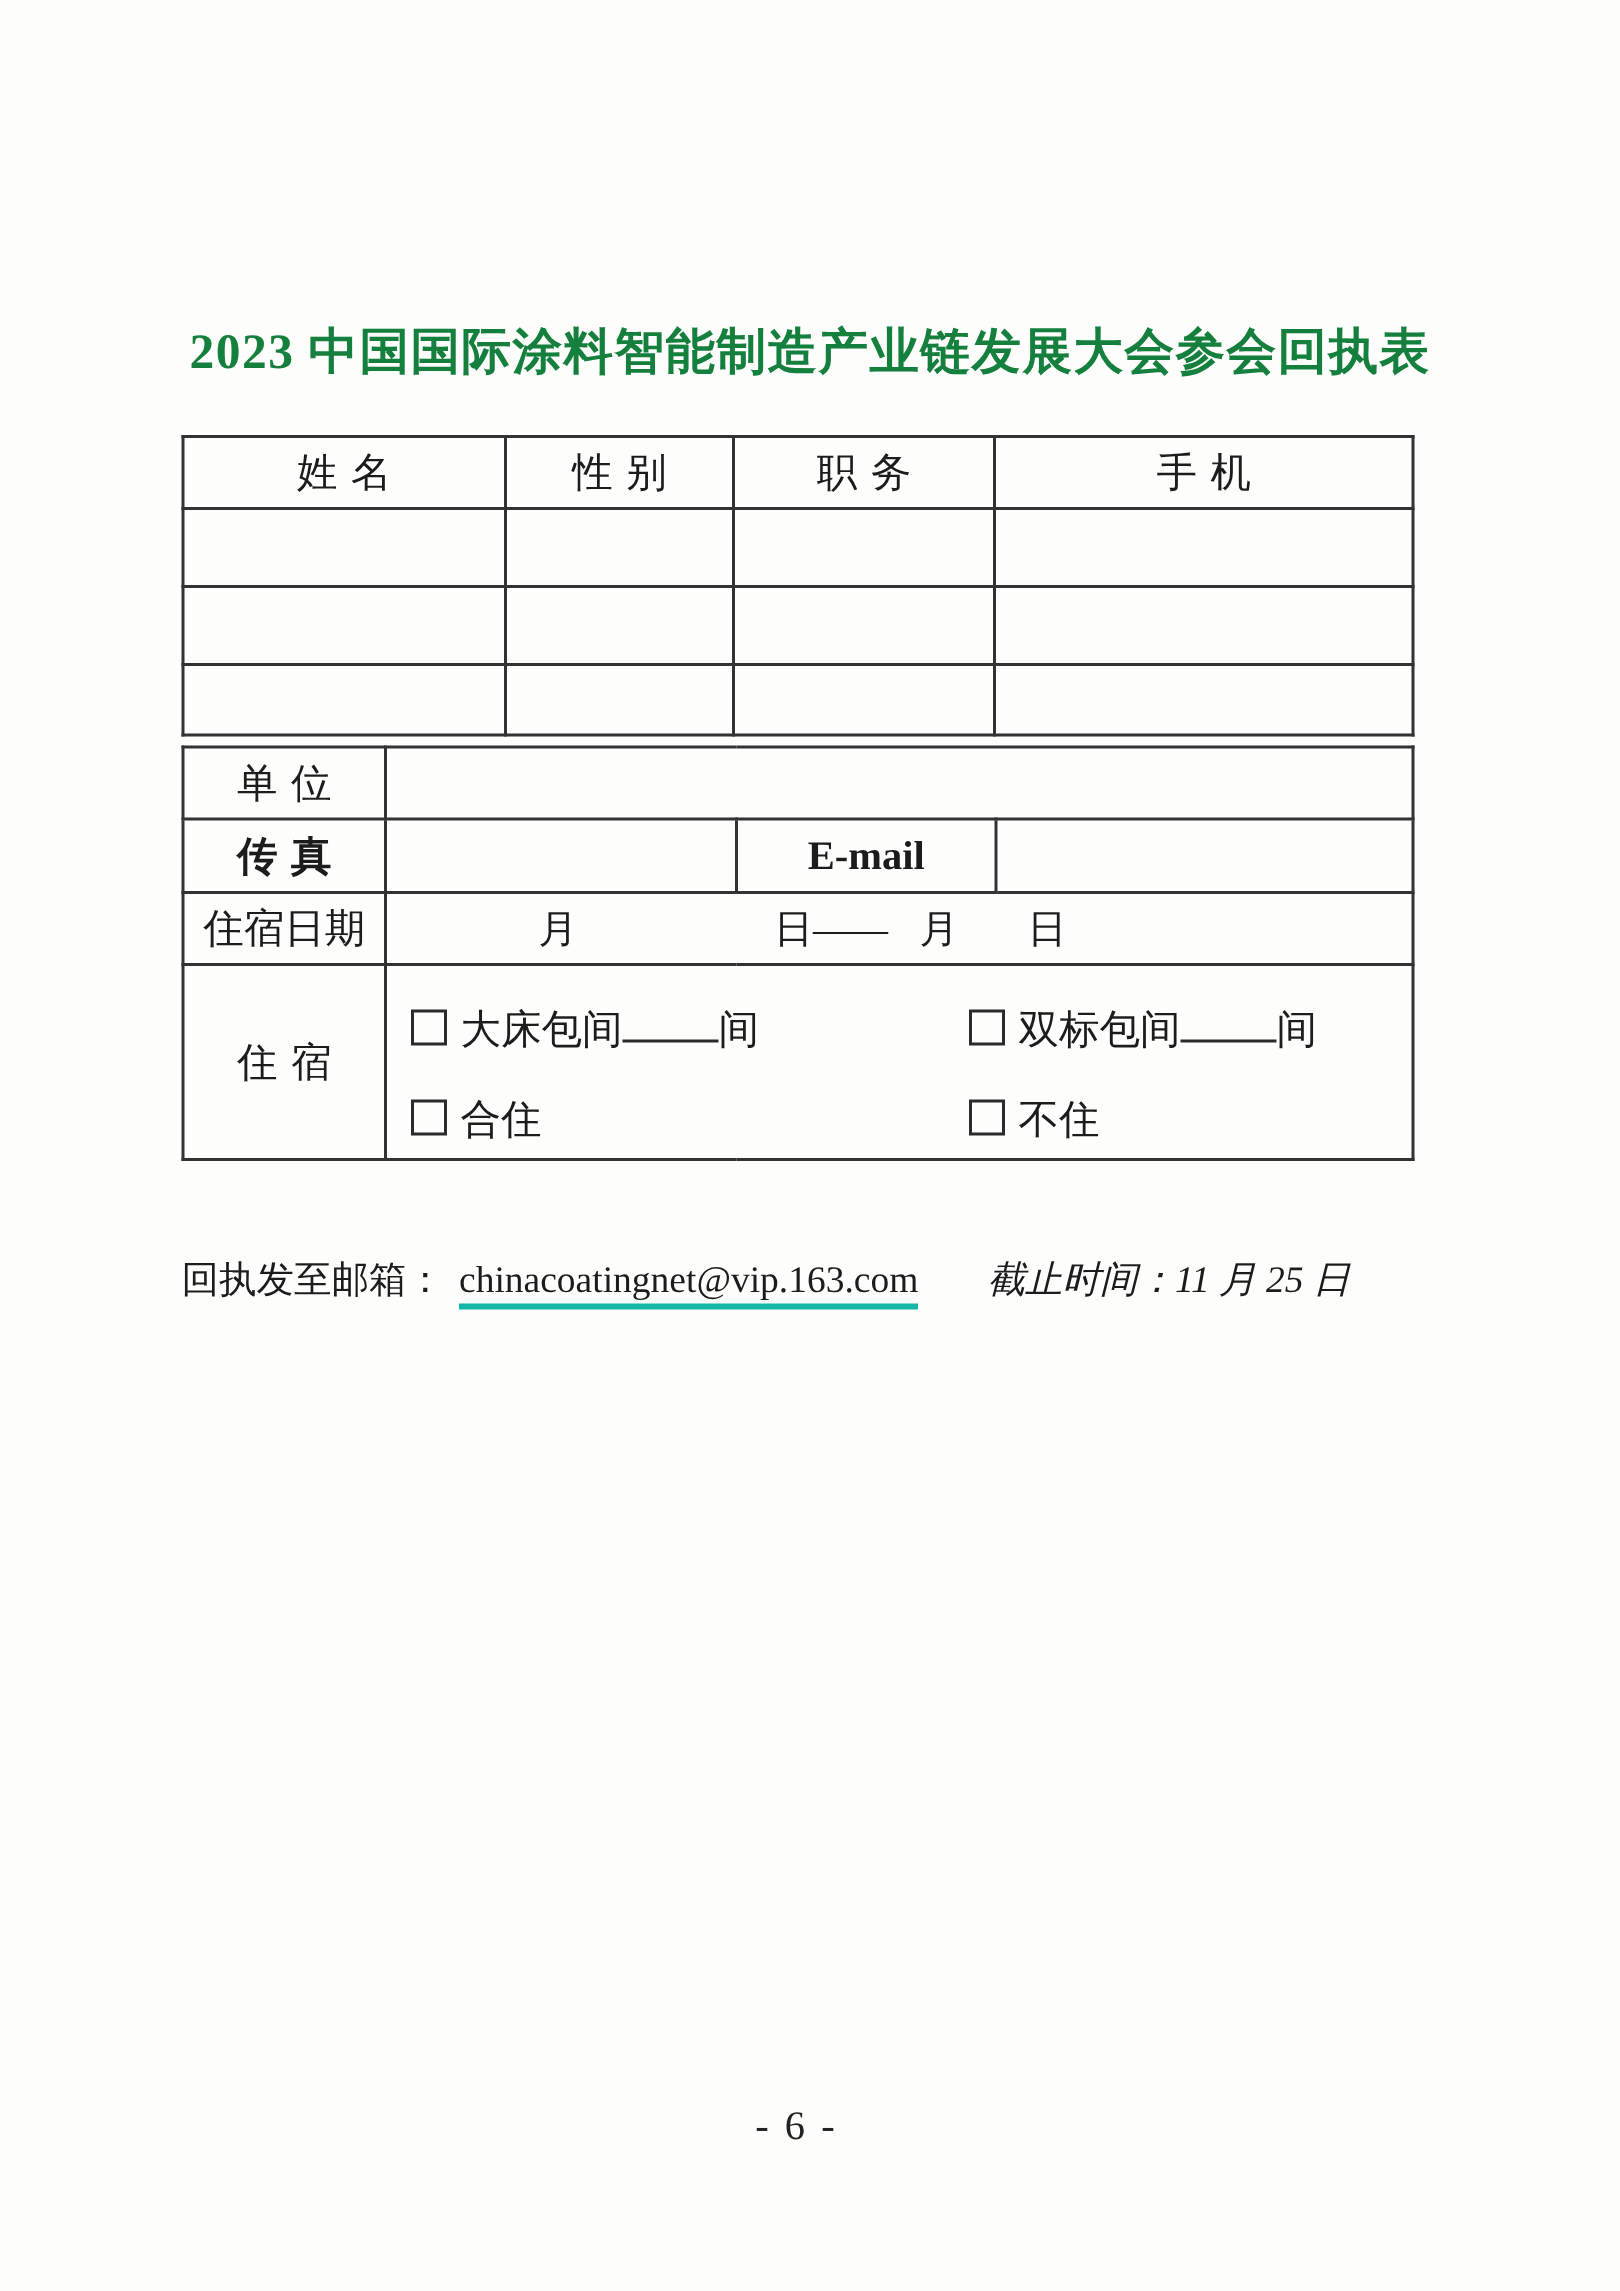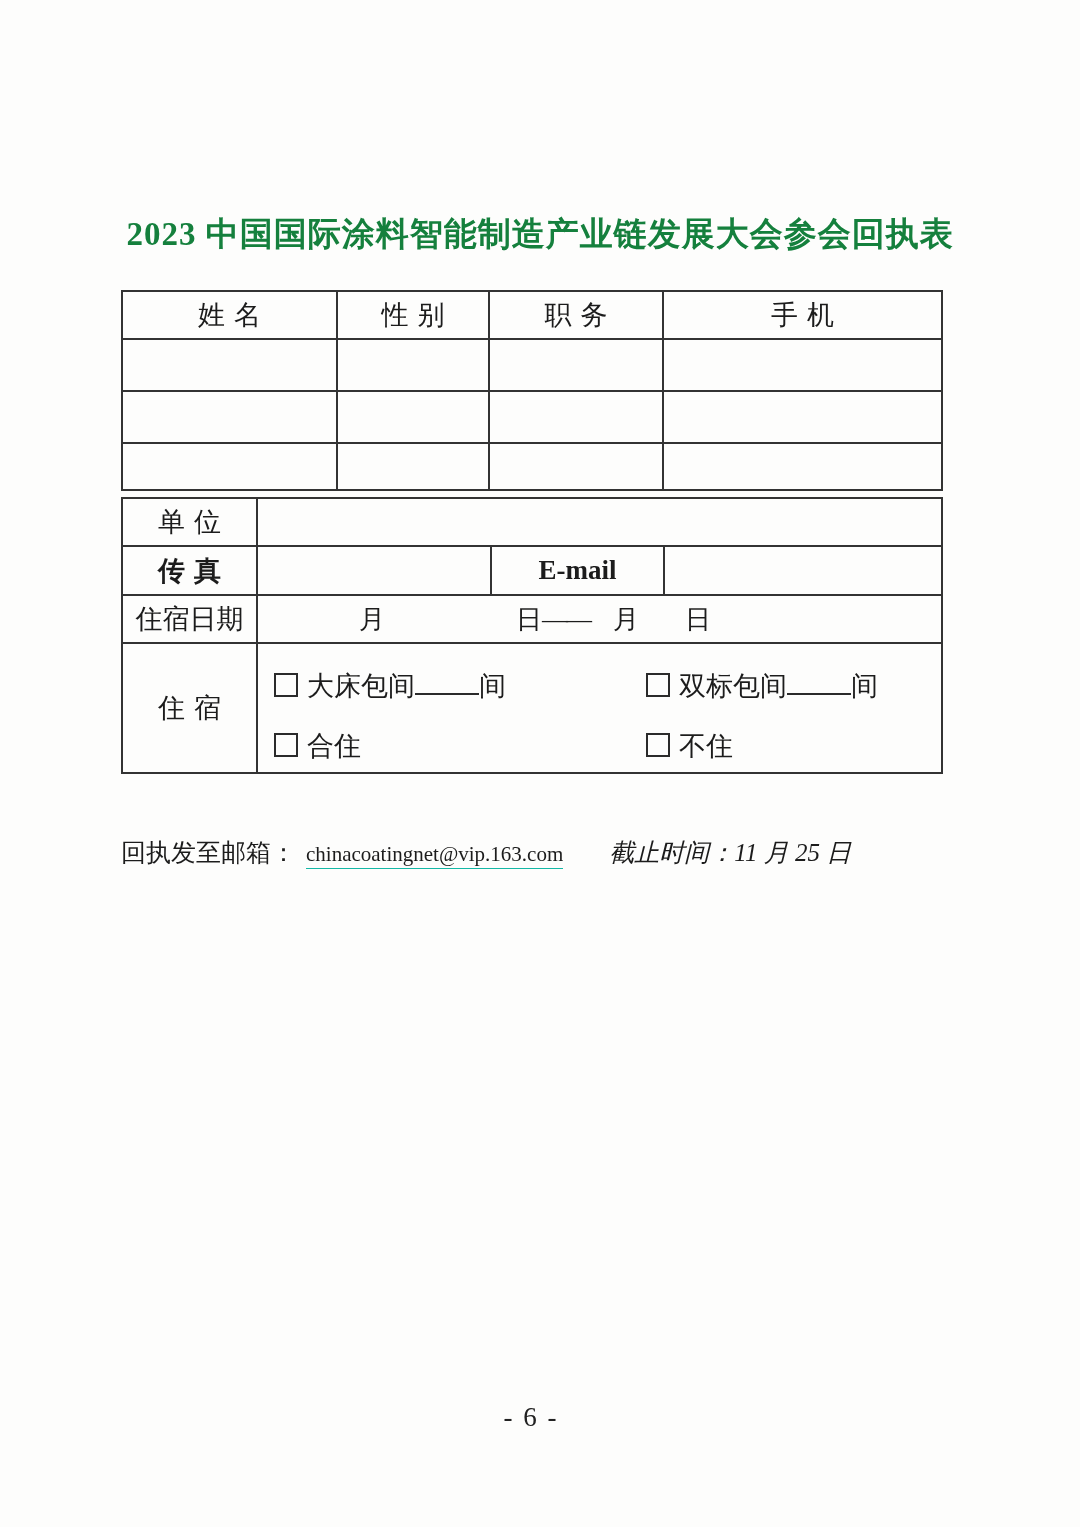--- a/index.html
+++ b/index.html
@@ -73,23 +73,23 @@
     vertical-align:baseline;
   }
   .footer-line {
     position:absolute; left:121px; top:836px; width:830px;
     display:flex; align-items:baseline;
     font-size:25px;
     white-space:nowrap;
     text-align:center;
   }
   .footer-email {
-    font-size:21px;
+    font-size:25px;
     margin-left:10px;
-    border-bottom:1px solid #14b8a6;
+    border-bottom:4px solid #14b8a6;
     padding-bottom:1px;
   }
   .footer-deadline { margin-left:46px; font-size:25px;font-style:italic; }
   .page-number {
     position:absolute; left:121px; top:1402px; width:820px;
     text-align:center; font-size:27px; letter-spacing:2px; color:#222;
   }
 </style>
 </head>
 <body>

